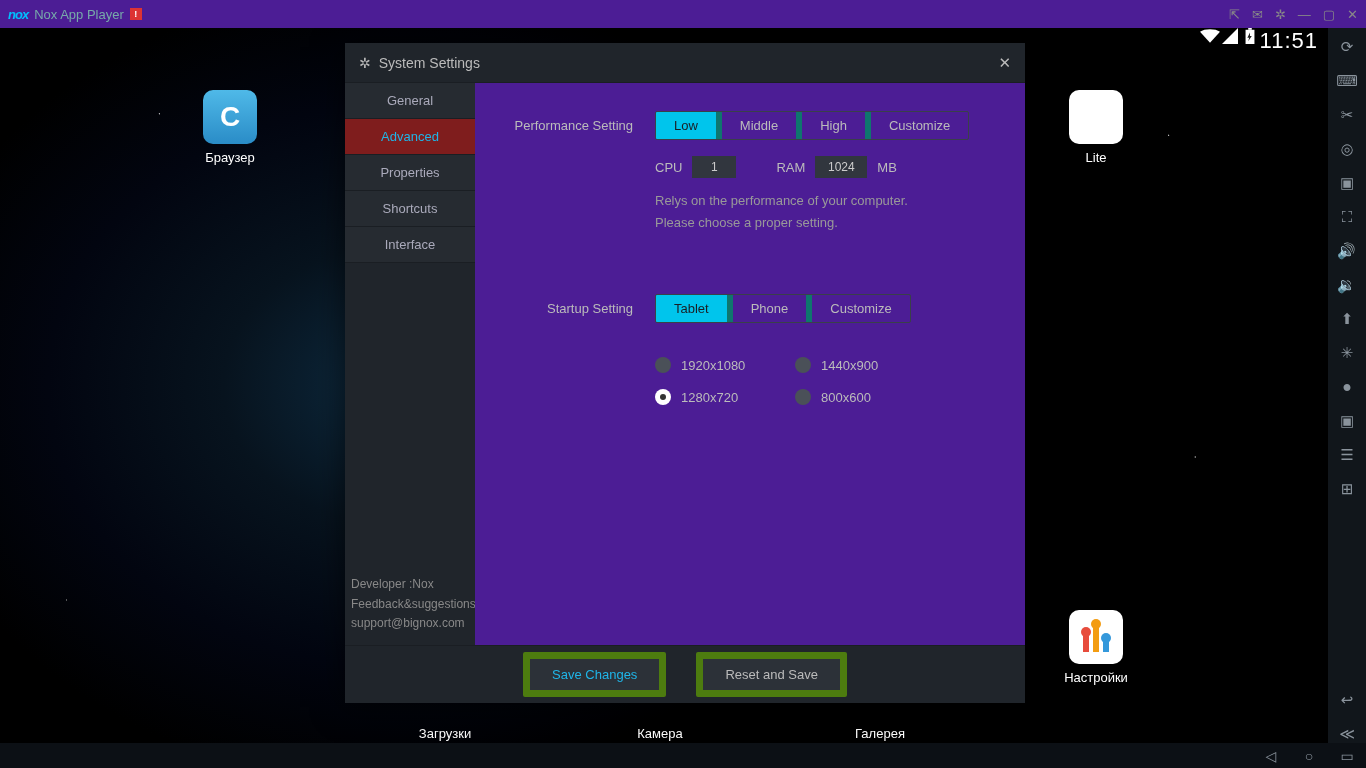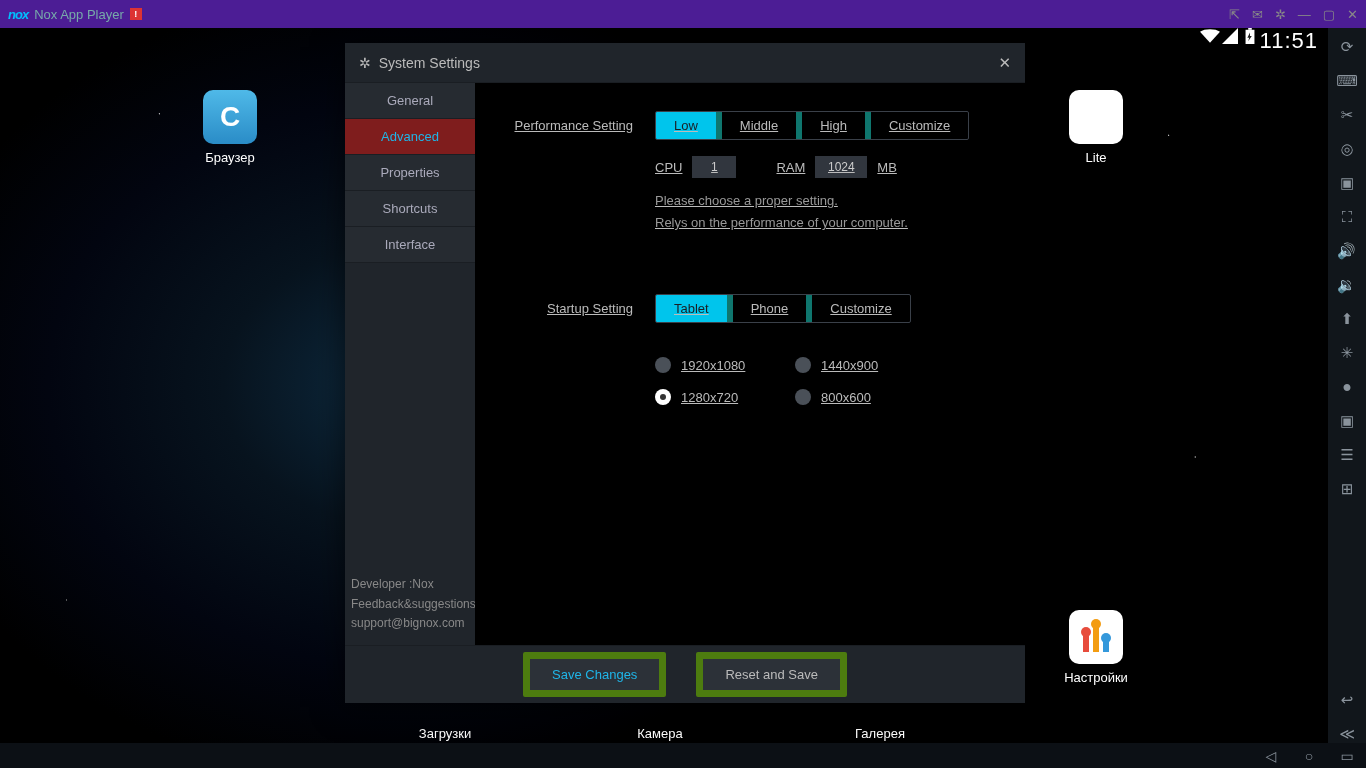--- a/index.html
+++ b/index.html
@@ -36,21 +36,21 @@
 
 .modal { position: absolute; left: 345px; top: 15px; width: 680px; height: 660px; background: #20252b; box-shadow: 0 4px 30px rgba(0,0,0,.6); display: flex; flex-direction: column; }
 .modal-header { height: 40px; display: flex; align-items: center; padding: 0 14px; font-size: 14px; color: #bbb; border-bottom: 1px solid #1a1e23; }
 .gear-icon { margin-right: 8px; color: #bbb; }
 .modal-close { margin-left: auto; color: #bbb; font-size: 15px; cursor: pointer; }
 .modal-body { flex: 1; display: flex; }
 .sidebar { width: 130px; display: flex; flex-direction: column; }
 .tab { height: 36px; display: flex; align-items: center; justify-content: center; color: #aab; font-size: 13px; cursor: pointer; border-bottom: 1px solid #1a1e23; background: #262b31; }
 .tab.active { background: #7f1d1d; color: #1fb5e8; }
 .sidebar-footer { margin-top: auto; padding: 12px 6px; text-align: left; color: #888; font-size: 12px; line-height: 1.6; }
-.content { flex: 1; padding: 28px 30px; background: #000000; position: relative; text-decoration: underline; }
+.content { flex: 1; padding: 28px 30px; background: #4c1d95; position: relative; }
 .row { display: flex; align-items: center; margin-bottom: 16px; }
 .label { width: 150px; text-align: right; padding-right: 22px; color: #bbb; font-size: 13px; }
 .seg { display: flex; border: 1px solid #3a4049; border-radius: 2px; overflow: hidden; }
 .seg-btn { padding: 6px 18px; color: #bbb; font-size: 13px; cursor: pointer; border-right: 6px solid #0f766e; }
 .seg-btn:last-child { border-right: none; }
 .seg-btn.active { background: #00c5ec; color: #1a1f25; }
 .subrow { margin-left: 150px; display: flex; align-items: center; gap: 10px; color: #bbb; font-size: 13px; margin-bottom: 12px; }
 .numbox { width: 44px; height: 22px; background: #31363e; border: none; color: #ccc; text-align: center; font-size: 12px; }
 .numbox.wide { width: 52px; }
 .hint { margin-left: 150px; color: #999; font-size: 13px; line-height: 1.7; margin-bottom: 60px; }
@@ -163,22 +163,22 @@
         </div>
         <div class="subrow">
           <span>CPU</span>
           <input class="numbox" value="1" style="">
           <span style="width:20px"></span>
           <span>RAM</span>
           <input class="numbox wide" value="1024" style="">
           <span>MB</span>
         </div>
         <div class="hint">
+          <div>Relys on the performance of your computer.</div>
           <div>Please choose a proper setting.</div>
-          <div>Relys on the performance of your computer.</div>
         </div>
 
         <div class="row">
           <div class="label">Startup Setting</div>
           <div class="seg">
             <div class="seg-btn active">Tablet</div>
             <div class="seg-btn">Phone</div>
             <div class="seg-btn">Customize</div>
           </div>
         </div>

